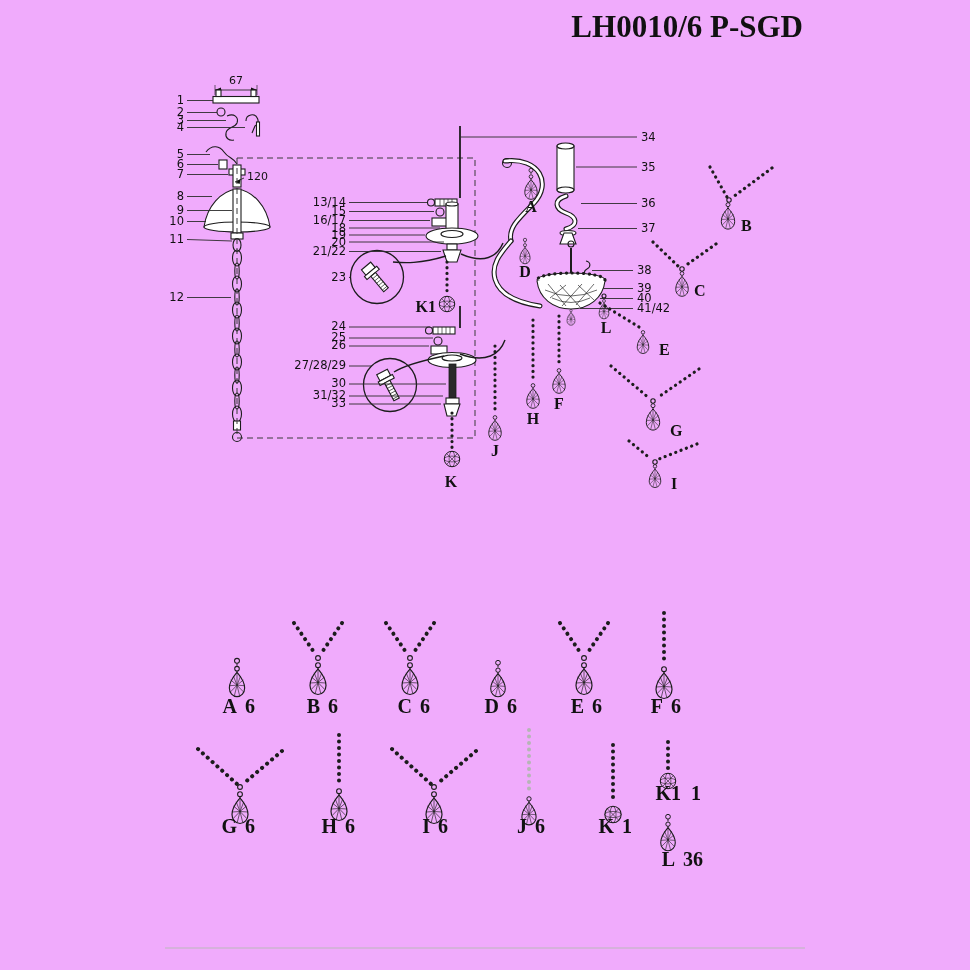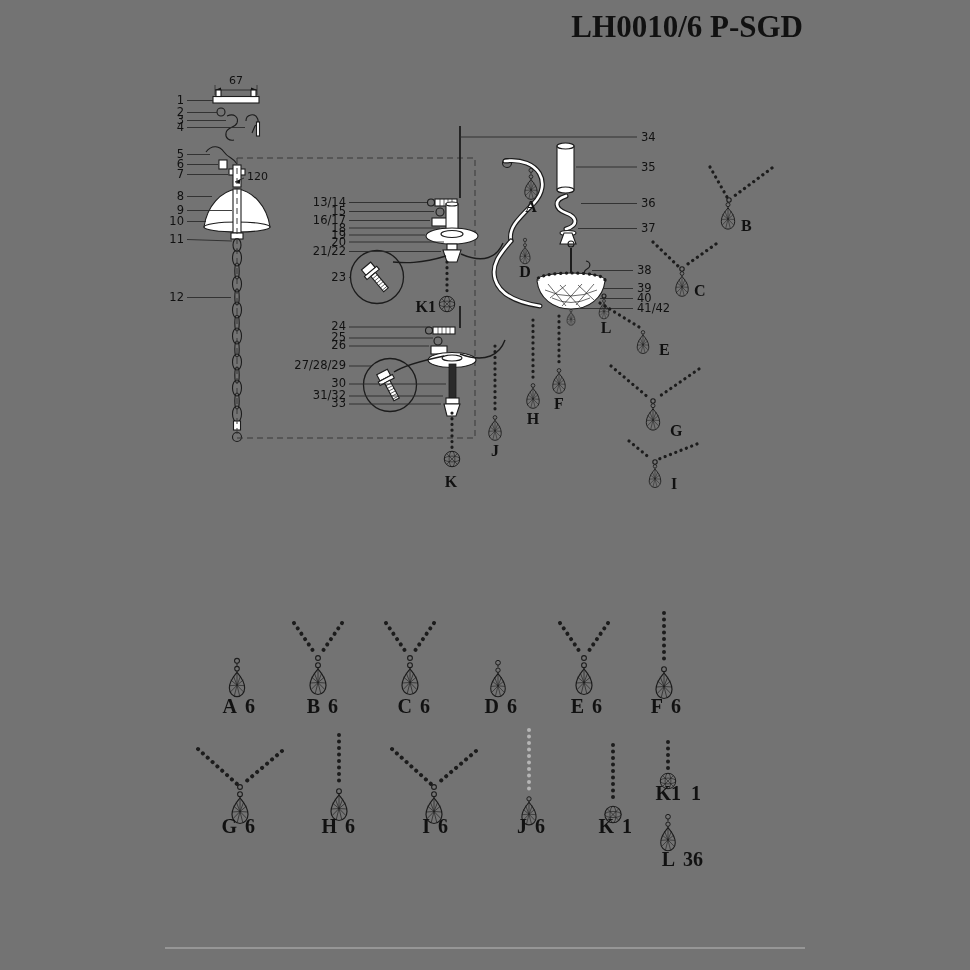--- a/index.html
+++ b/index.html
@@ -1,16 +1,16 @@
 <!DOCTYPE html>
 <html><head>
 <meta charset="utf-8">
 <style>
   html,body{margin:0;padding:0;background:#fff;}
-  .sheet{width:970px;height:970px;position:relative;background:#737373;overflow:hidden;
+  .sheet{width:970px;height:970px;position:relative;background:#f0abfc;overflow:hidden;
          font-family:"Liberation Serif",serif;text-decoration:underline;}
   svg{position:absolute;left:0;top:0;}
   .ln{stroke:#1c1c1c;stroke-width:1.1;fill:none}
   .fw{stroke:#1c1c1c;stroke-width:1.1;fill:#fff}
   .fd{fill:#2a2a2a;stroke:#1c1c1c;stroke-width:.8}
   .thin{stroke:#1c1c1c;stroke-width:.65;fill:none}
   .leader{stroke:#2b2b2b;stroke-width:.9;fill:none}
   .dash{stroke:#3a3a3a;stroke-width:1;fill:none;stroke-dasharray:6 4}
   .beads{stroke:#1c1c1c;stroke-width:4;stroke-dasharray:.1 6.4;stroke-linecap:round;fill:none}
   .beads-sm{stroke:#1c1c1c;stroke-width:3.2;stroke-dasharray:.1 5.6;stroke-linecap:round;fill:none}

